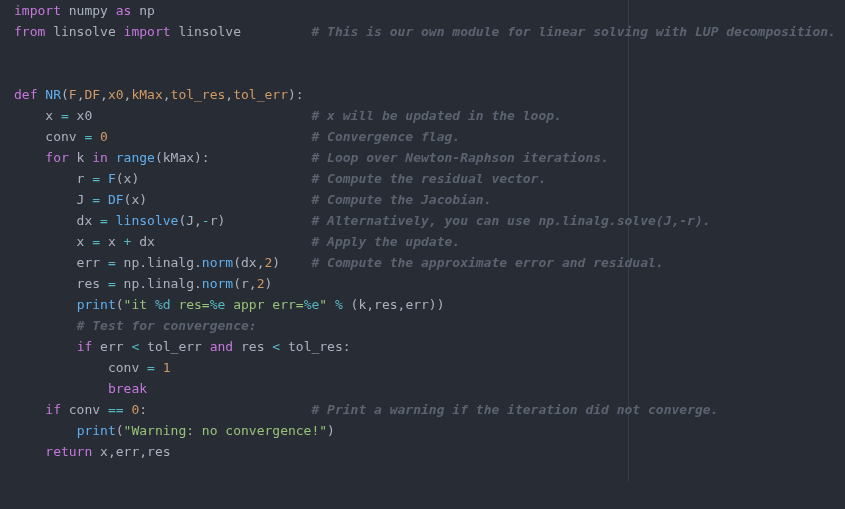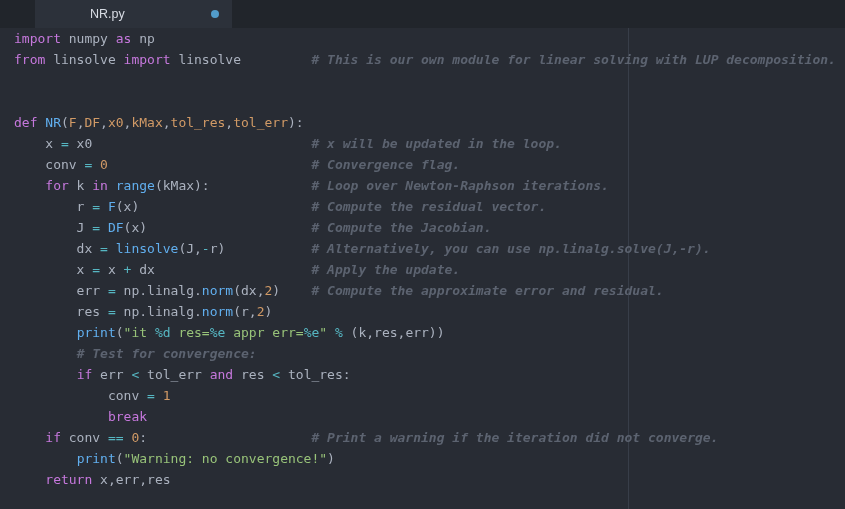--- a/index.html
+++ b/index.html
@@ -63,23 +63,17 @@
   .tok-cmt  { color:var(--comment,#5c6370); font-style:italic;font-weight:bold; }
   .tok-num  { color:var(--number,#d19a66); }
   .tok-op   { color:var(--operator,#56b6c2); }
   .tok-fmt  { color:var(--operator,#56b6c2); }
   .tok-param{ color:var(--param,#d19a66); }
 </style>
 </head>
 <body>
 
 <div class="window">
-  <div class="tab-bar">
-    <div class="tab">
-      <span class="tab-label">NR.py</span>
-      <span class="tab-dot"></span>
-    </div>
-  </div>
   <div class="editor">
     <div class="ruler"></div>
     <div class="code"><div class="code-line"><span class="tok-kw">import</span><span class="tok-txt"> numpy </span><span class="tok-kw">as</span><span class="tok-txt"> np</span></div><div class="code-line"><span class="tok-kw">from</span><span class="tok-txt"> linsolve </span><span class="tok-kw">import</span><span class="tok-txt"> linsolve</span><span class="tok-txt">         </span><span class="tok-cmt"># This is our own module for linear solving with LUP decomposition.</span></div><div class="code-line"></div><div class="code-line"></div><div class="code-line"><span class="tok-kw">def</span><span class="tok-txt"> </span><span class="tok-fn">NR</span><span class="tok-txt">(</span><span class="tok-param">F</span><span class="tok-txt">,</span><span class="tok-param">DF</span><span class="tok-txt">,</span><span class="tok-param">x0</span><span class="tok-txt">,</span><span class="tok-param">kMax</span><span class="tok-txt">,</span><span class="tok-param">tol_res</span><span class="tok-txt">,</span><span class="tok-param">tol_err</span><span class="tok-txt">):</span></div><div class="code-line"><span class="tok-txt">    x </span><span class="tok-op">=</span><span class="tok-txt"> x0</span><span class="tok-txt">                            </span><span class="tok-cmt"># x will be updated in the loop.</span></div><div class="code-line"><span class="tok-txt">    conv </span><span class="tok-op">=</span><span class="tok-txt"> </span><span class="tok-num">0</span><span class="tok-txt">                          </span><span class="tok-cmt"># Convergence flag.</span></div><div class="code-line"><span class="tok-txt">    </span><span class="tok-kw">for</span><span class="tok-txt"> k </span><span class="tok-kw">in</span><span class="tok-txt"> </span><span class="tok-fn">range</span><span class="tok-txt">(kMax):</span><span class="tok-txt">             </span><span class="tok-cmt"># Loop over Newton-Raphson iterations.</span></div><div class="code-line"><span class="tok-txt">        r </span><span class="tok-op">=</span><span class="tok-txt"> </span><span class="tok-fn">F</span><span class="tok-txt">(x)</span><span class="tok-txt">                      </span><span class="tok-cmt"># Compute the residual vector.</span></div><div class="code-line"><span class="tok-txt">        J </span><span class="tok-op">=</span><span class="tok-txt"> </span><span class="tok-fn">DF</span><span class="tok-txt">(x)</span><span class="tok-txt">                     </span><span class="tok-cmt"># Compute the Jacobian.</span></div><div class="code-line"><span class="tok-txt">        dx </span><span class="tok-op">=</span><span class="tok-txt"> </span><span class="tok-fn">linsolve</span><span class="tok-txt">(J,</span><span class="tok-op">-</span><span class="tok-txt">r)</span><span class="tok-txt">           </span><span class="tok-cmt"># Alternatively, you can use np.linalg.solve(J,-r).</span></div><div class="code-line"><span class="tok-txt">        x </span><span class="tok-op">=</span><span class="tok-txt"> x </span><span class="tok-op">+</span><span class="tok-txt"> dx</span><span class="tok-txt">                    </span><span class="tok-cmt"># Apply the update.</span></div><div class="code-line"><span class="tok-txt">        err </span><span class="tok-op">=</span><span class="tok-txt"> np.linalg.</span><span class="tok-fn">norm</span><span class="tok-txt">(dx,</span><span class="tok-num">2</span><span class="tok-txt">)</span><span class="tok-txt">    </span><span class="tok-cmt"># Compute the approximate error and residual.</span></div><div class="code-line"><span class="tok-txt">        res </span><span class="tok-op">=</span><span class="tok-txt"> np.linalg.</span><span class="tok-fn">norm</span><span class="tok-txt">(r,</span><span class="tok-num">2</span><span class="tok-txt">)</span></div><div class="code-line"><span class="tok-txt">        </span><span class="tok-fn">print</span><span class="tok-txt">(</span><span class="tok-str">"it </span><span class="tok-fmt">%d</span><span class="tok-str"> res=</span><span class="tok-fmt">%e</span><span class="tok-str"> appr err=</span><span class="tok-fmt">%e</span><span class="tok-str">"</span><span class="tok-txt"> </span><span class="tok-op">%</span><span class="tok-txt"> (k,res,err))</span></div><div class="code-line"><span class="tok-txt">        </span><span class="tok-cmt"># Test for convergence:</span></div><div class="code-line"><span class="tok-txt">        </span><span class="tok-kw">if</span><span class="tok-txt"> err </span><span class="tok-op">&lt;</span><span class="tok-txt"> tol_err </span><span class="tok-kw">and</span><span class="tok-txt"> res </span><span class="tok-op">&lt;</span><span class="tok-txt"> tol_res:</span></div><div class="code-line"><span class="tok-txt">            conv </span><span class="tok-op">=</span><span class="tok-txt"> </span><span class="tok-num">1</span></div><div class="code-line"><span class="tok-txt">            </span><span class="tok-kw">break</span></div><div class="code-line"><span class="tok-txt">    </span><span class="tok-kw">if</span><span class="tok-txt"> conv </span><span class="tok-op">==</span><span class="tok-txt"> </span><span class="tok-num">0</span><span class="tok-txt">:</span><span class="tok-txt">                     </span><span class="tok-cmt"># Print a warning if the iteration did not converge.</span></div><div class="code-line"><span class="tok-txt">        </span><span class="tok-fn">print</span><span class="tok-txt">(</span><span class="tok-str">"Warning: no convergence!"</span><span class="tok-txt">)</span></div><div class="code-line"><span class="tok-txt">    </span><span class="tok-kw">return</span><span class="tok-txt"> x,err,res</span></div></div>
   </div>
 </div>
 
 </body></html>

